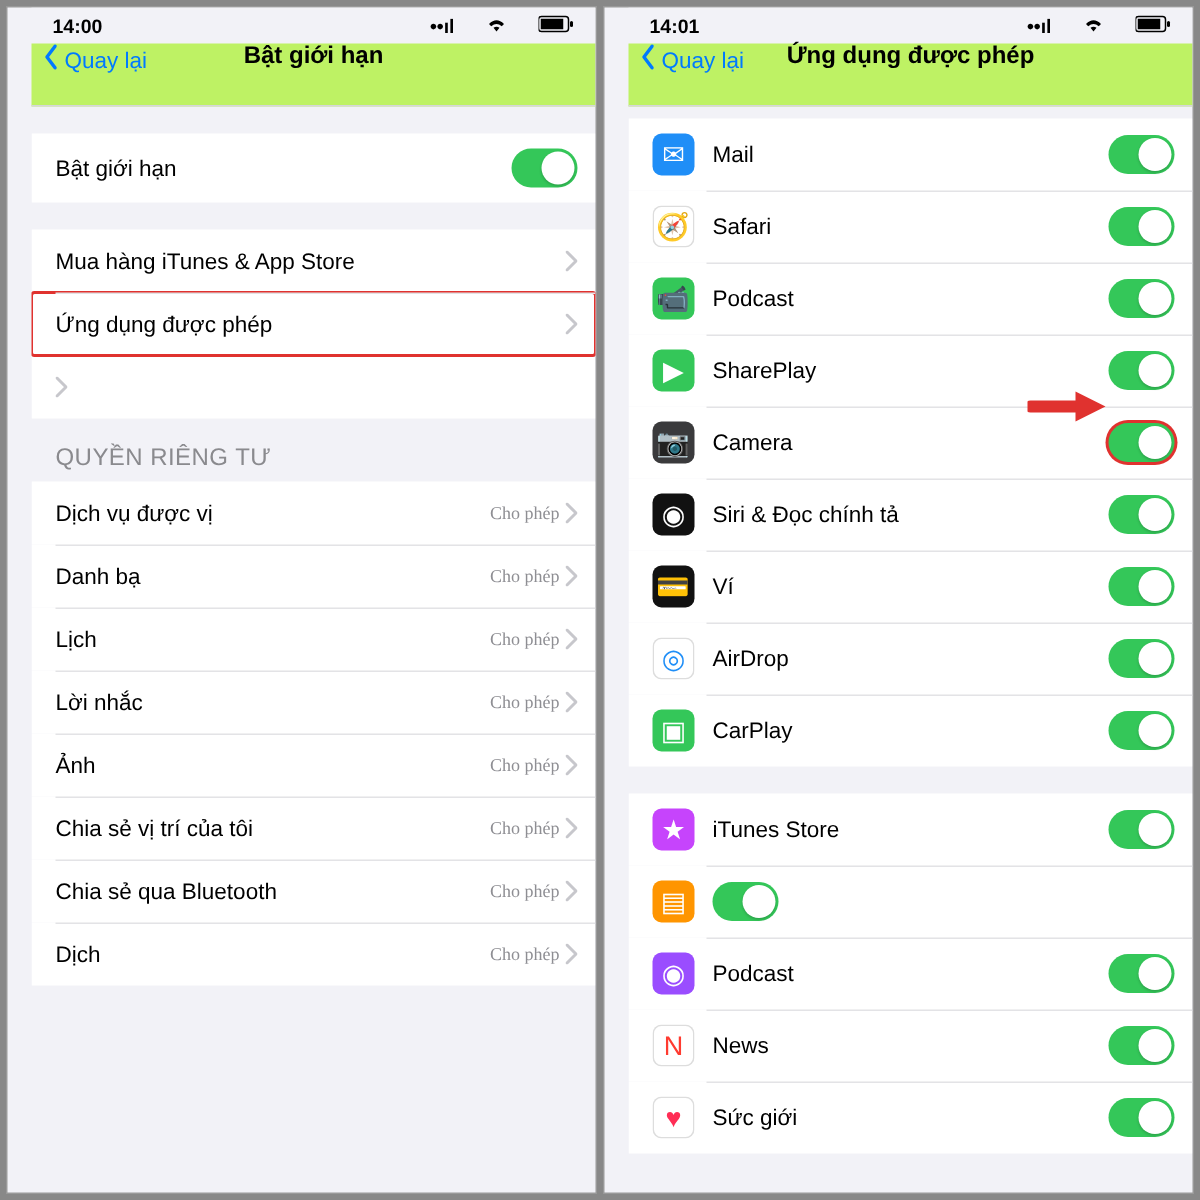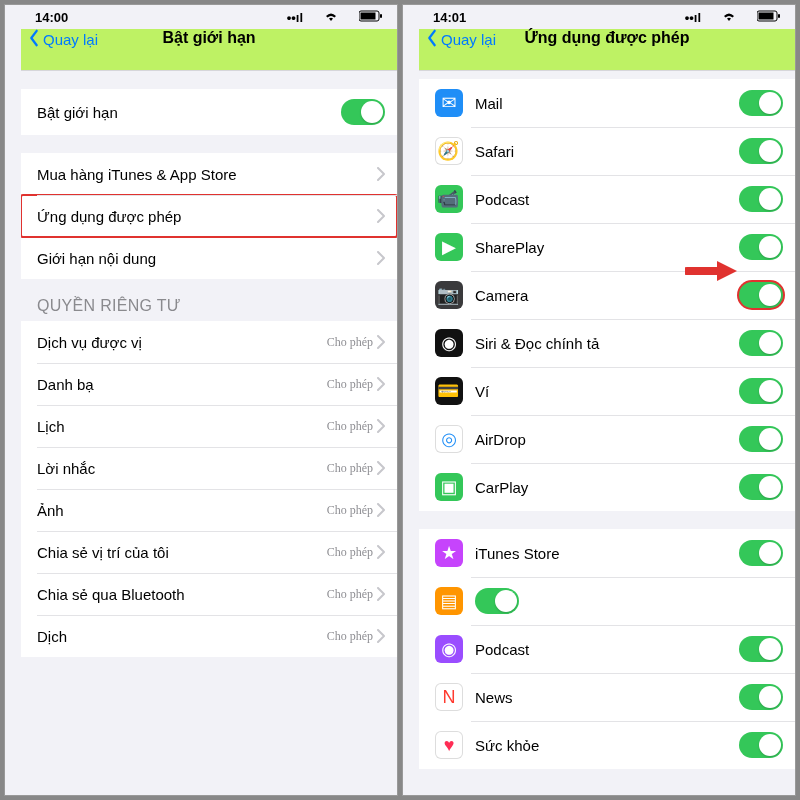--- a/index.html
+++ b/index.html
@@ -175,21 +175,20 @@
         </div>
         <div class="row hl-row">
           <span class="row-label">Ứng dụng được phép</span>
           <span class="chev">
             <svg viewBox="0 0 8 14">
               <path d="M1 1 L7 7 L1 13" stroke="#c7c7cc" stroke-width="2" fill="none" stroke-linecap="round" stroke-linejoin="round"></path>
             </svg>
           </span>
         </div>
         <div class="row">
-          <span class="row-label">Giới hạn nội dung</span>
           <span class="chev">
             <svg viewBox="0 0 8 14">
               <path d="M1 1 L7 7 L1 13" stroke="#c7c7cc" stroke-width="2" fill="none" stroke-linecap="round" stroke-linejoin="round"></path>
             </svg>
           </span>
         </div>
       </div>
 
     <div class="group">
       <div class="group-header">QUYỀN RIÊNG TƯ</div>
@@ -359,21 +358,21 @@
           <span class="row-label">Podcast</span>
           <div class="toggle"></div>
         </div>
         <div class="row with-icon">
           <div class="app-icon" style="background:#ffffff;color:#ff3b30;box-shadow:inset 0 0 0 1px #ddd;">N</div>
           <span class="row-label">News</span>
           <div class="toggle"></div>
         </div>
         <div class="row with-icon">
           <div class="app-icon" style="background:#ffffff;color:#ff2d55;box-shadow:inset 0 0 0 1px #ddd;">♥</div>
-          <span class="row-label">Sức khỏe</span>
+          <span class="row-label">Sức giới</span>
           <div class="toggle"></div>
         </div>
       </div>
     <svg class="arrow" style="left:266px; top:188px;" viewBox="0 0 54 24">
       <path d="M2 12 L36 12" stroke="#e0322f" stroke-width="8" stroke-linecap="round"></path>
       <path d="M32 2 L52 12 L32 22 Z" fill="#e0322f"></path>
     </svg>
   </div>
 </div>
 

